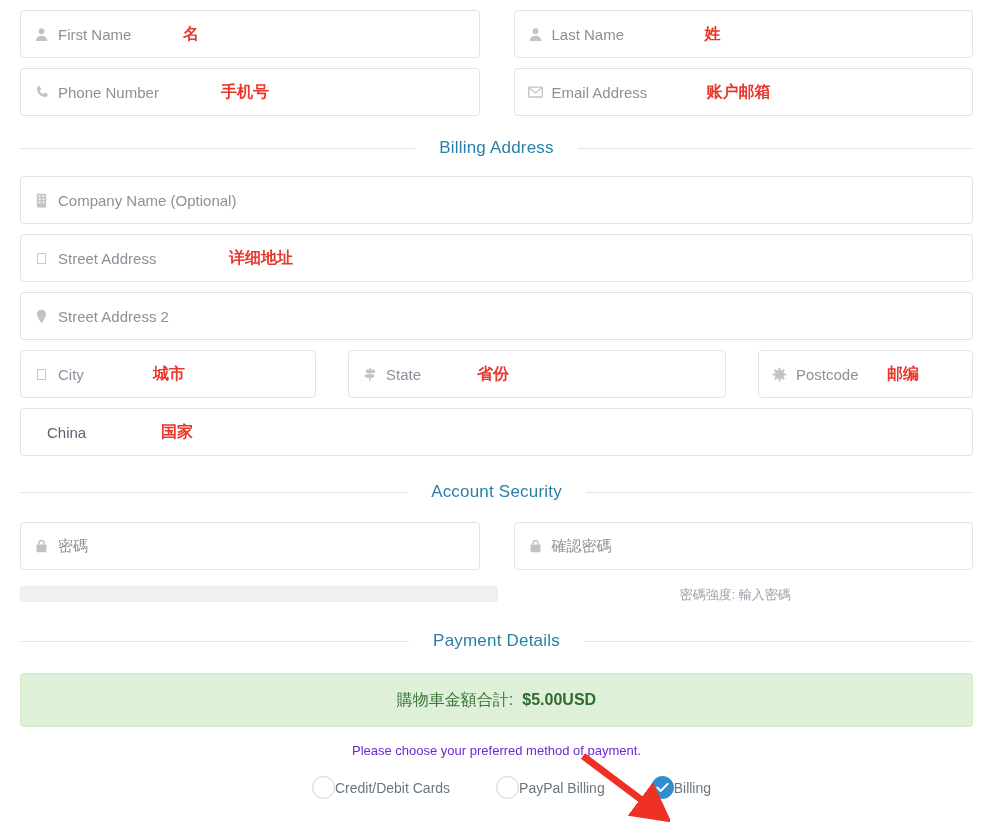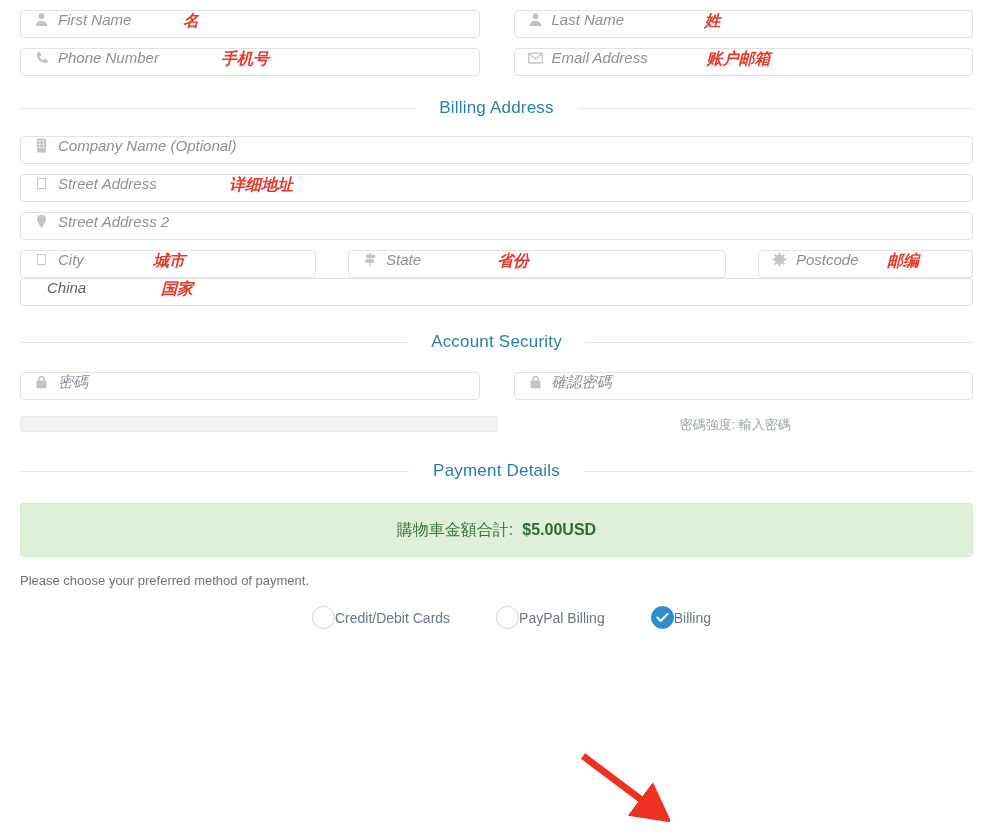--- a/index.html
+++ b/index.html
@@ -13,28 +13,28 @@
 
   .page { padding: 10px 20px 0 20px; position: relative; }
 
   
   .row { display: flex; gap: 34px; margin-bottom: 10px; }
   .col { flex: 1 1 0; }
 
   
   .field {
     position: relative;
-    height: 28px;
+    height: 48px;
     border: 1px solid #e2e2e2;
     border-radius: 4px;
     background: #fff;
     display: flex;
+    align-items: center;
     padding: 0 12px;
     overflow: hidden;
-    font-style: italic;
   }
   .field .ic {
     flex: 0 0 auto;
     width: 17px; height: 17px;
     margin-right: 8px;
     display: inline-flex;
     align-items: center;
     justify-content: center;
     color: #c3c3c3;
   }
@@ -104,21 +104,21 @@
     display: flex;
     align-items: center;
     justify-content: center;
     gap: 9px;
     margin-bottom: 16px;
   }
   .total .lbl { color: #3c763d; font-size: 16px; }
   .total .amt { color: #2f6b30; font-size: 16px; font-weight: bold; }
 
   
-  .pay-note { color: #737373; font-size: 13px; margin-bottom: 18px; }
+  .pay-note { color: #6d28d9; font-size: 13px; margin-bottom: 18px; text-align: center; }
   .pay-opts {
     display: flex;
     justify-content: center;
     align-items: center;
     gap: 46px;
     padding-left: 30px;
   }
   .opt { display: flex; align-items: center; }
   .radio {
     width: 23px; height: 23px;
@@ -229,41 +229,41 @@
 
   <div class="field" style="margin-bottom:10px">
     <span class="ic">
       <svg width="11" height="15" viewBox="0 0 12 16" fill="#c3c3c3">
           <path d="M6 0.5C3.2.5 1 2.7 1 5.4c0 3.5 5 10.1 5 10.1s5-6.6 5-10.1C11 2.7 8.8.5 6 .5z"></path>
         </svg>
     </span>
     <span class="ph">Street Address 2</span>
   </div>
 
-  <div class="row" style="gap:32px; margin-bottom:0">
+  <div class="row" style="gap:32px; margin-bottom:10px">
     <div style="flex:0 0 296px">
       <div class="field">
         <span class="ic">
             <span class="tofu"></span>
           </span>
         <span class="ph">City</span>
         <span class="val-cn" style="left:132px">城市</span>
       </div>
     </div>
     <div style="flex:0 0 378px">
       <div class="field">
         <span class="ic">
           <svg width="14" height="15" viewBox="0 0 16 16" fill="#c3c3c3">
               <rect x="7.2" y="0.5" width="1.6" height="15"></rect>
               <path d="M3.5 2.4h9l2 2-2 2h-9z"></path>
               <path d="M12.5 7.6h-9l-2 2 2 2h9z"></path>
             </svg>
         </span>
         <span class="ph">State</span>
-        <span class="val-cn" style="left:148px">省份</span>
+        <span class="val-cn" style="left:128px">省份</span>
       </div>
     </div>
     <div style="flex:1 1 auto">
       <div class="field">
         <span class="ic">
           <svg width="15" height="15" viewBox="0 0 16 16" fill="#c3c3c3">
               <g>
                 <circle cx="8" cy="8" r="5"></circle>
                 <g stroke="#c3c3c3" stroke-width="2.2">
                   <path d="M8 0.8v2.4M8 12.8v2.4M0.8 8h2.4M12.8 8h2.4M2.9 2.9l1.7 1.7M11.4 11.4l1.7 1.7M13.1 2.9l-1.7 1.7M4.6 11.4l-1.7 1.7"></path>

